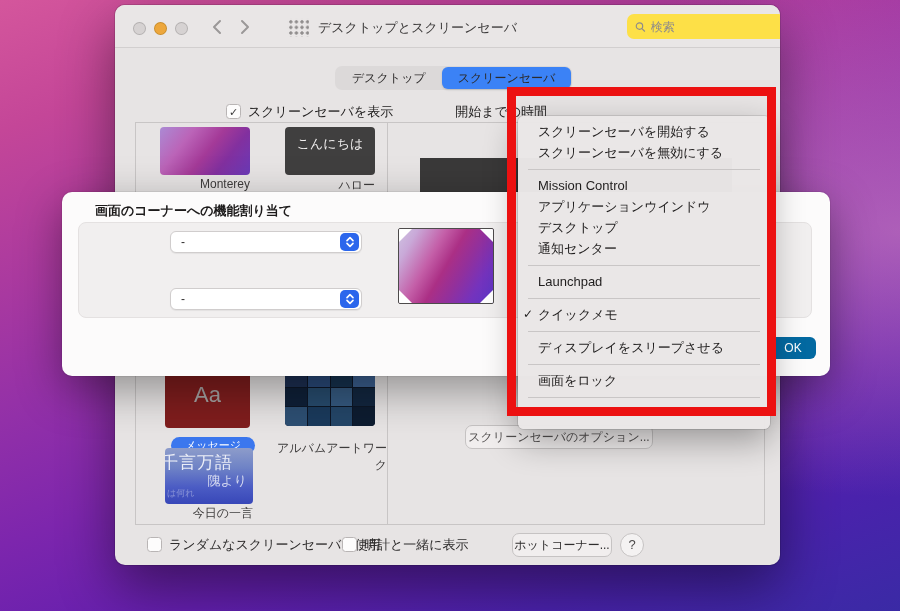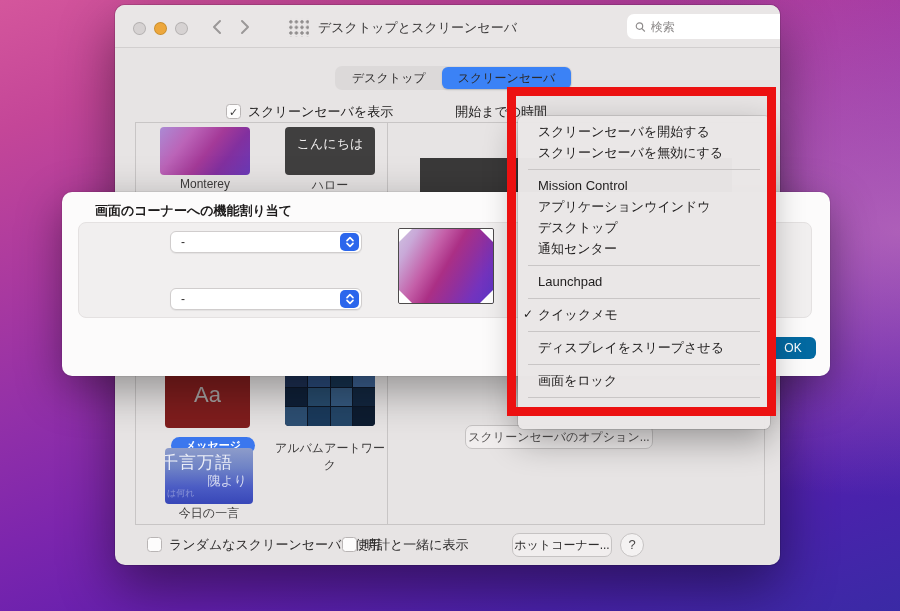--- a/index.html
+++ b/index.html
@@ -27,21 +27,21 @@
     border:1px solid rgba(0,0,0,.16); }
   .tl-close{ left:18px;  background:#d6d2d2; }
   .tl-min  { left:39px;  background:#eda73c; border-color:rgba(160,110,20,.45); }
   .tl-zoom { left:60px;  background:#d6d2d2; }
   .nav-btn{ position:absolute; top:13px; width:16px; height:18px; }
   .grid-icon{ position:absolute; left:172px; top:13px; width:22px; height:19px;
     background-image:radial-gradient(circle,#8f8c8c 1.4px,transparent 1.7px);
     background-size:5.6px 5.6px; background-position:1px 1px; }
   .win-title{ position:absolute; left:203px; top:14px; font-size:13px; font-weight:normal; color:#3c3a3a; }
   .searchbox{ position:absolute; left:512px; top:9px; width:168px; height:25px;
-    background:#ffffff; border-radius:7px; display:flex; align-items:center; padding:10px 8px; gap:5px; }
+    background:#fde047; border-radius:7px; display:flex; align-items:center; padding:10px 8px; gap:5px; }
   .searchbox input{ border:0; outline:0; background:transparent; width:100%;
     font-size:12px; color:#6b6868; font-family:"Liberation Sans",sans-serif; }
   .searchbox input::placeholder{ color:#8e8b8b; }
 
   
   .tabs{ position:absolute; left:220px; top:61px; height:24px; display:flex;
     background:#dcd9d9; border-radius:7px; padding:1px; }
   .tab{ height:22px; line-height:22px; padding:0 16px; font-size:12px; color:#2d2b2b; border-radius:6px; }
   .tab.sel{ background:#3b82f6; box-shadow:0 1px 2px rgba(0,0,0,.15); }
 
@@ -52,27 +52,27 @@
   .row-top{ position:absolute; left:111px; top:98px; height:17px; font-size:13px; color:#232121;
     display:flex; align-items:center; gap:7px; }
   .row-top .spacer{ width:48px; }
 
   
   .panel{ position:absolute; left:20px; top:117px; width:630px; height:403px;
     border:1px solid #c8c5c5; }
   .v-div{ position:absolute; left:272px; top:117px; width:1px; height:403px; background:#c8c5c5; }
 
   .thumb{ position:absolute; border-radius:4px; overflow:hidden; }
-  .thumb-label{ position:absolute; font-size:12px; color:#3e3c3c; text-align:center; }
+  .thumb-label{ position:absolute; font-size:12px; color:#3e3c3c; text-align:right; }
   .monterey-grad{ background:linear-gradient(128deg,#ab8ad4 0%,#bb64b8 28%,#a43a98 52%,#82309f 72%,#6a3ab8 100%); }
   .dark-thumb{ background:#403f3f; }
   .hello-text{ color:#f1efef; font-size:13px; text-align:center; margin-top:8px; }
   .aa-text{ color:#a5a3a3; font-size:22px; text-align:center; margin-top:12px; }
   .pill{ position:absolute; background:#3b77ee; border-radius:9px; height:17px;
-    color:#fff; font-size:11px; text-align:center; line-height:17px;font-weight:bold; }
+    color:#fff; font-size:11px; text-align:center; line-height:17px; }
   .album-grid{ display:grid; width:100%; height:100%;
     grid-template-columns:repeat(4,1fr); grid-template-rows:repeat(3,1fr); gap:1px; background:#0d1626; }
   .album-grid div:nth-child(1){background:#1d2f52}.album-grid div:nth-child(2){background:#2a4a7a}
   .album-grid div:nth-child(3){background:#16324f}.album-grid div:nth-child(4){background:#3b5f8f}
   .album-grid div:nth-child(5){background:#0f2038}.album-grid div:nth-child(6){background:#274b6d}
   .album-grid div:nth-child(7){background:#35597f}.album-grid div:nth-child(8){background:#12263f}
   .album-grid div:nth-child(9){background:#2d4f73}.album-grid div:nth-child(10){background:#1a3a5c}
   .album-grid div:nth-child(11){background:#244668}.album-grid div:nth-child(12){background:#0d1c30}
   .wotd{ background:linear-gradient(180deg,#8d9cca 0%,#6f83c6 35%,#4b5cc4 70%,#3847b8 100%);
     position:relative; color:rgba(255,255,255,.85); }

